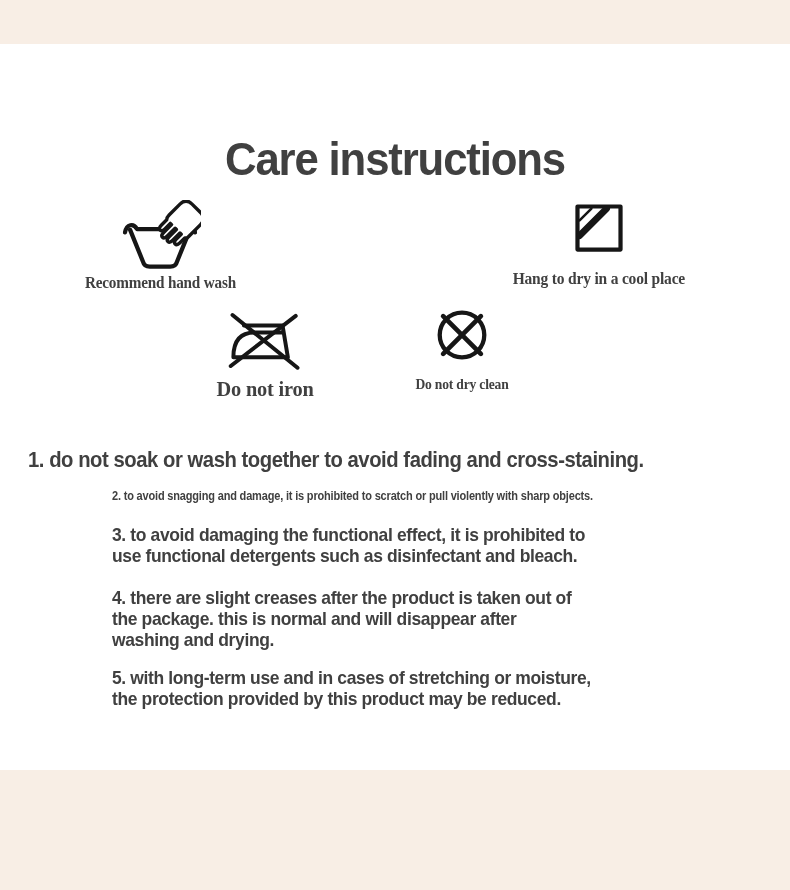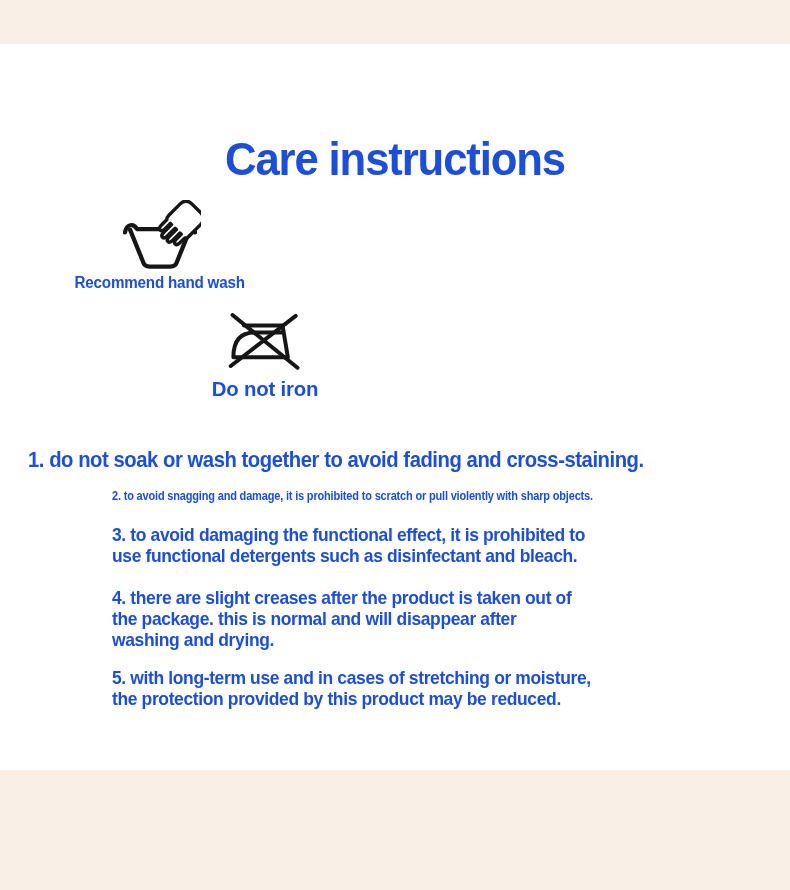--- a/index.html
+++ b/index.html
@@ -1,37 +1,37 @@
 <!DOCTYPE html>
 <html><head>
 <meta charset="utf-8">
 <style>
   html,body{margin:0;padding:0;background:#ffffff;}
   .sheet{
     position:relative;
     width:790px;height:890px;
     background:#ffffff;
     font-family:"Liberation Sans","DejaVu Sans",sans-serif;
-    color:#1d4ed8;
+    color:#404040;
     overflow:hidden;
   }
   .band{position:absolute;left:0;width:790px;background:#f8eee5;}
   .band.top{top:0;height:44px;}
   .band.bottom{top:770px;height:120px;}
 
   .page-title{
     position:absolute;top:101px;left:0;width:790px;
     text-align:center;
     font-size:46px;font-weight:700;letter-spacing:-1.2px;
     transform:scaleX(0.95);transform-origin:center top;
     white-space:nowrap;
   }
 
   .sym{
-    position:absolute;display:flex;flex-direction:column;align-items:center;
+    position:absolute;display:flex;flex-direction:column;align-items:center;font-family:Liberation Serif, serif;
   }
   .sym svg{display:block;}
   .sym .lbl{font-weight:700;letter-spacing:-0.2px;white-space:nowrap;text-align:center;}
 
   .sym.hand-wash   {left:40px; top:200px;width:240px;}
   .sym.hand-wash .lbl{font-size:16px;margin-top:4px;transform:scaleX(0.95);}
   .sym.bleach      {left:258px;top:198px;width:220px;}
   .sym.bleach .lbl {font-size:22px;margin-top:6px;transform:scaleX(0.95);}
   .sym.hang-dry    {left:479px;top:201px;width:240px;}
   .sym.hang-dry .lbl{font-size:16px;margin-top:15px;transform:scaleX(0.97);}
@@ -68,30 +68,46 @@
       <path class="ico" stroke-width="5" d="M7 38 C9 28 17 27 21 34 L75 34 C79 27 87 28 89 38"></path>
       <path class="ico" stroke-width="5" d="M13 35 L28 72 C29 76 32 78 36 78 L60 78 C64 78 67 76 68 72 L83 35"></path>
       <g transform="translate(30,-14) rotate(45 40 40)">
         <path fill="#ffffff" stroke="#161616" stroke-width="4" stroke-linejoin="round" d="M26 24 Q26 14 36 14 L50 14 Q60 14 60 24 L60 44 Q60 47 58 48 L58 56 Q58 61 55 61 Q52 61 52 56 L52 48 L50 48 L50 60 Q50 65 47 65 Q44 65 44 60 L44 48 L42 48 L42 61 Q42 66 39 66 Q36 66 36 61 L36 48 L34 48 L34 57 Q34 62 31 62 Q28 62 28 57 L28 48 Q26 46 26 42 Z"></path>
       </g>
     </svg>
     <div class="lbl">Recommend hand wash</div>
   </div>
 
 
+  <div class="sym hang-dry">
+    <svg width="54" height="54" viewBox="0 0 64 64">
+      <rect class="ico" stroke-width="5" x="6.5" y="6.5" width="51" height="51"></rect>
+      <path class="ico" stroke-width="3" d="M23 9 L9 23"></path>
+      <path class="ico" stroke-width="8" d="M41 9 L9 41"></path>
+    </svg>
+    <div class="lbl">Hang to dry in a cool place</div>
+  </div>
 
   <div class="sym iron">
     <svg width="74" height="65" viewBox="0 0 84 74">
       <path class="ico" stroke-width="4.5" d="M18 20 L62 20 L68 56 L6 56 C6 38 13 28 30 28 L63 28"></path>
       <path class="ico" stroke-width="4.5" d="M5 8 L79 68"></path>
       <path class="ico" stroke-width="4.5" d="M77 9 L3 66"></path>
     </svg>
     <div class="lbl">Do not iron</div>
   </div>
 
+  <div class="sym dry-clean">
+    <svg width="60" height="60" viewBox="0 0 70 70">
+      <circle class="ico" stroke-width="5" cx="35" cy="35" r="26"></circle>
+      <path class="ico" stroke-width="5.5" d="M13 13 L57 57"></path>
+      <path class="ico" stroke-width="5.5" d="M57 13 L13 57"></path>
+    </svg>
+    <div class="lbl">Do not dry clean</div>
+  </div>
 
   <div class="inst inst-1">1. do not soak or wash together to avoid fading and cross-staining.</div>
   <div class="inst inst-2">2. to avoid snagging and damage, it is prohibited to scratch or pull violently with sharp objects.</div>
   <div class="inst inst-3">3. to avoid damaging the functional effect, it is prohibited to
 use functional detergents such as disinfectant and bleach.</div>
   <div class="inst inst-4">4. there are slight creases after the product is taken out of
 the package. this is normal and will disappear after
 washing and drying.</div>
   <div class="inst inst-5">5. with long-term use and in cases of stretching or moisture,
 the protection provided by this product may be reduced.</div>

